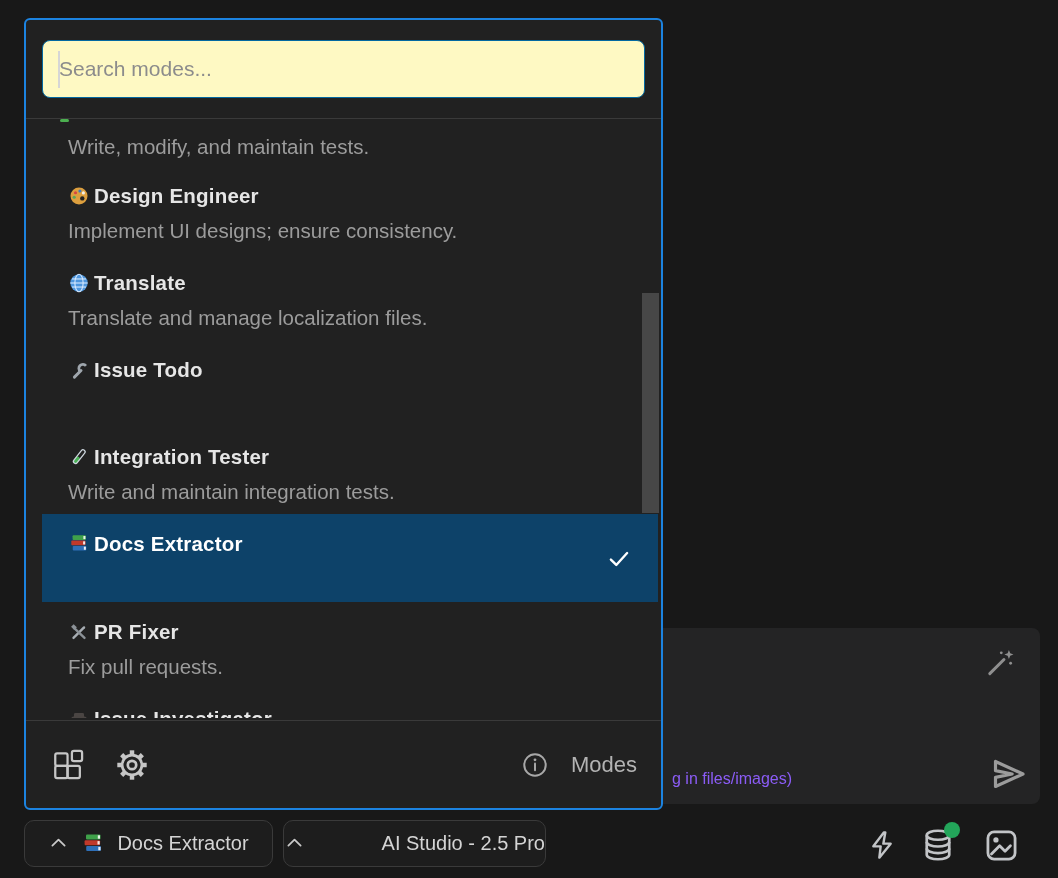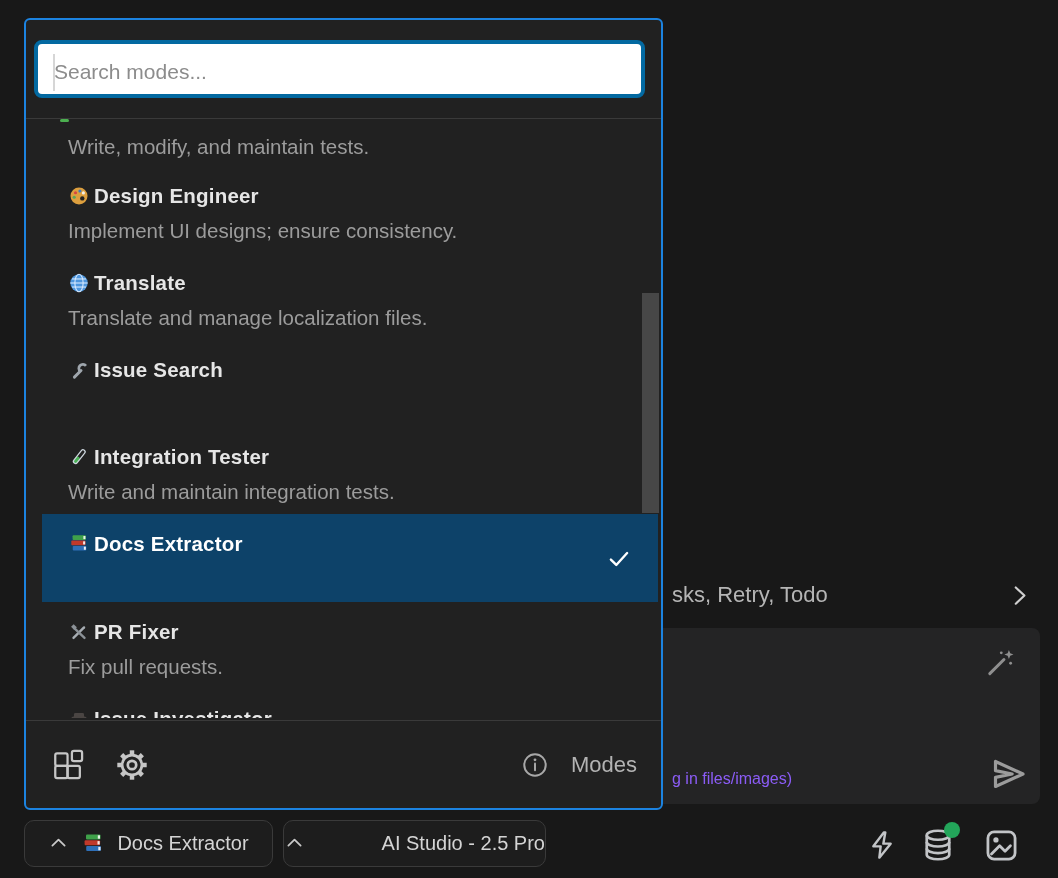--- a/index.html
+++ b/index.html
@@ -25,22 +25,22 @@
   .bar-icon{position:absolute;color:#c2c4c7;cursor:pointer;}
   .bolt{left:866px;top:829px;width:32px;height:32px;}
   .db{left:920px;top:827px;width:36px;height:36px;}
   .img{left:983px;top:827px;width:37px;height:37px;}
   .green-dot{position:absolute;left:944px;top:822px;width:16px;height:16px;border-radius:50%;
              background:#23a55a;}
 
   
   .mode-popup{position:absolute;left:24px;top:18px;width:639px;height:792px;box-sizing:border-box;
               background:#212121;border:2px solid #1c83e0;border-radius:6px;z-index:10;}
-  .search-box{position:absolute;left:8px;top:20px;right:16px;height:58px;box-sizing:border-box;
-              background:#ffffff;border:4px solid #0369a1;border-radius:8px;}
+  .search-box{position:absolute;left:16px;top:20px;right:16px;height:58px;box-sizing:border-box;
+              background:#fef9c3;border:1px solid #0369a1;border-radius:8px;}
   .search-caret{position:absolute;left:15px;top:10px;width:2px;height:37px;background:#d6d6d6;}
   .search-placeholder{position:absolute;left:16px;top:0;height:56px;display:flex;align-items:center;
               font-size:21px;color:#8c8c8c;}
   .popup-divider{position:absolute;left:0;right:0;top:98px;height:1px;background:#3a3a3a;}
   .mode-list{position:absolute;left:0;right:0;top:99px;height:599px;overflow:hidden;padding-left:16px;}
   .mode-row{position:relative;height:87px;box-sizing:border-box;padding:15px 0 0 26px;cursor:pointer;}
   .mode-row.partial{height:47px;padding-top:8px;}
   .mode-row.selected{height:88px;width:616px;background:#0d4269;}
   .mode-title{display:flex;align-items:center;gap:4px;height:30px;}
   .mode-title .name{font-size:20.5px;font-weight:700;color:#e6e6e6;letter-spacing:.2px;}
@@ -56,26 +56,20 @@
   .footer-right{margin-left:auto;display:flex;align-items:center;gap:22px;color:#b3b3b3;}
   .footer-right .modes-label{font-size:22px;color:#b3b3b3;}
   .info-ic{width:28px;height:28px;color:#a8a8a8;cursor:pointer;}
   svg{display:block;}
 </style>
 </head>
 <body>
 
 <div class="stage">
 
-  <div class="collapsed-row">
-    <span class="label">sks, Retry, Todo</span>
-    <svg width="26" height="26" viewBox="0 0 24 24">
-      <path d="M9,5 L17,12.5 L9,20" fill="none" stroke="#cfcfcf" stroke-width="2" stroke-linecap="round" stroke-linejoin="round"></path>
-    </svg>
-  </div>
 
   <div class="chat-input-panel">
     <div class="wand-btn">
       <svg width="34" height="34" viewBox="0 0 24 24">
         <line x1="5.5" y1="19.5" x2="15.5" y2="9.5" stroke="currentColor" stroke-width="2.1" stroke-linecap="round"></line>
         <path d="M19,2.8 l0.9,2.3 2.3,0.9 -2.3,0.9 -0.9,2.3 -0.9,-2.3 -2.3,-0.9 2.3,-0.9 z" fill="currentColor"></path>
         <circle cx="13.6" cy="4.8" r="1" fill="currentColor"></circle>
         <circle cx="20.2" cy="12.2" r="1" fill="currentColor"></circle>
       </svg>
     </div>
@@ -177,21 +171,21 @@
         </div>
         <div class="mode-desc">Translate and manage localization files.</div>
       </div>
 
       <div class="mode-row">
         <div class="mode-title">
           <svg width="22" height="22" viewBox="0 0 24 24">
             <line x1="7" y1="19.8" x2="14.2" y2="12.6" stroke="#9fa6ad" stroke-width="3.2" stroke-linecap="round"></line>
             <path d="M13.4,13.6 a4.4,4.4 0 1 1 6.2,-6.2" fill="none" stroke="#9fa6ad" stroke-width="3"></path>
           </svg>
-          <span class="name">Issue Search</span>
+          <span class="name">Issue Todo</span>
         </div>
       </div>
 
       <div class="mode-row">
         <div class="mode-title">
           <svg width="22" height="22" viewBox="0 0 24 24">
             <g transform="rotate(38 12 12)">
               <rect x="9.7" y="12" width="4.6" height="8.4" rx="2.3" fill="#49b356"></rect>
               <rect x="9.7" y="2.6" width="4.6" height="17.8" rx="2.3" fill="none" stroke="#cdd6dd" stroke-width="1.4"></rect>
             </g>

